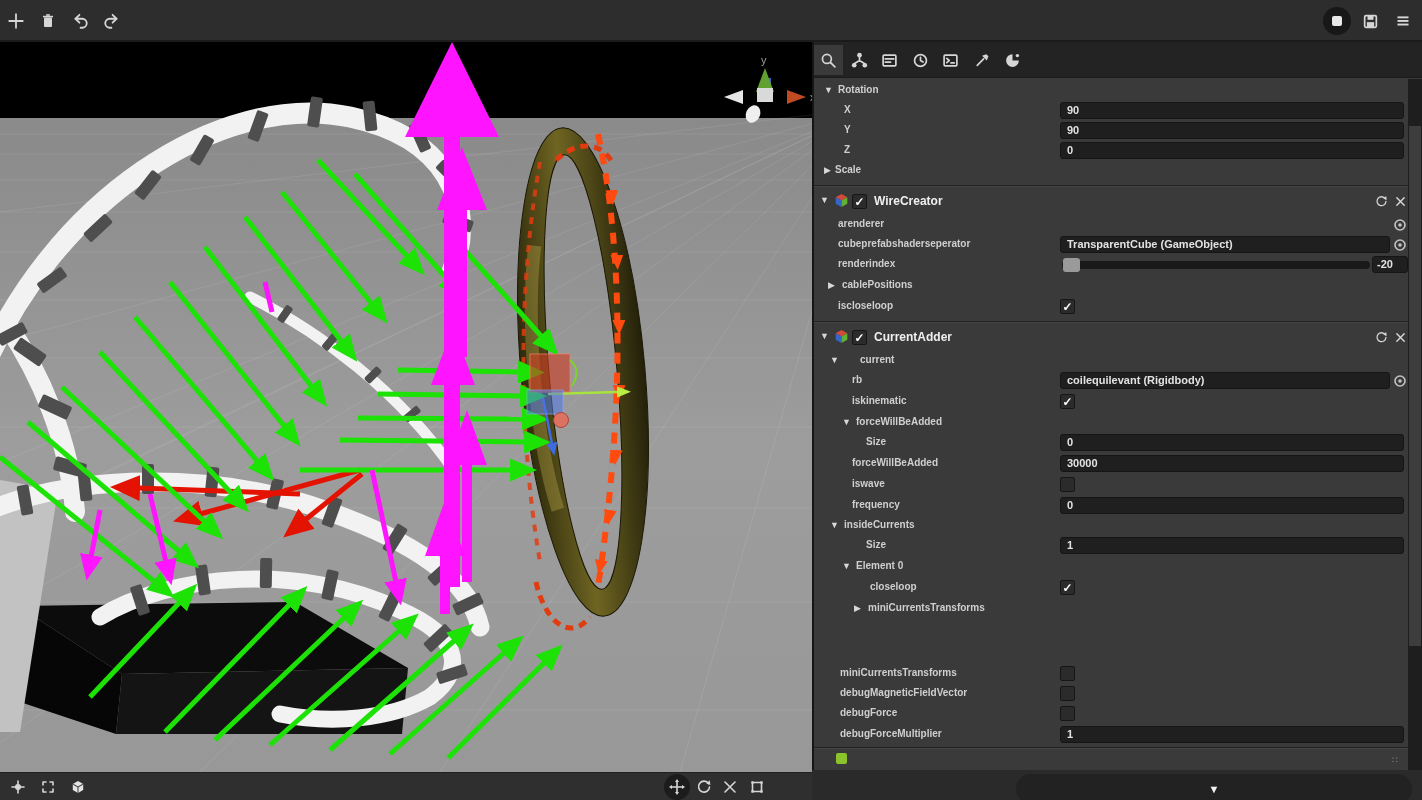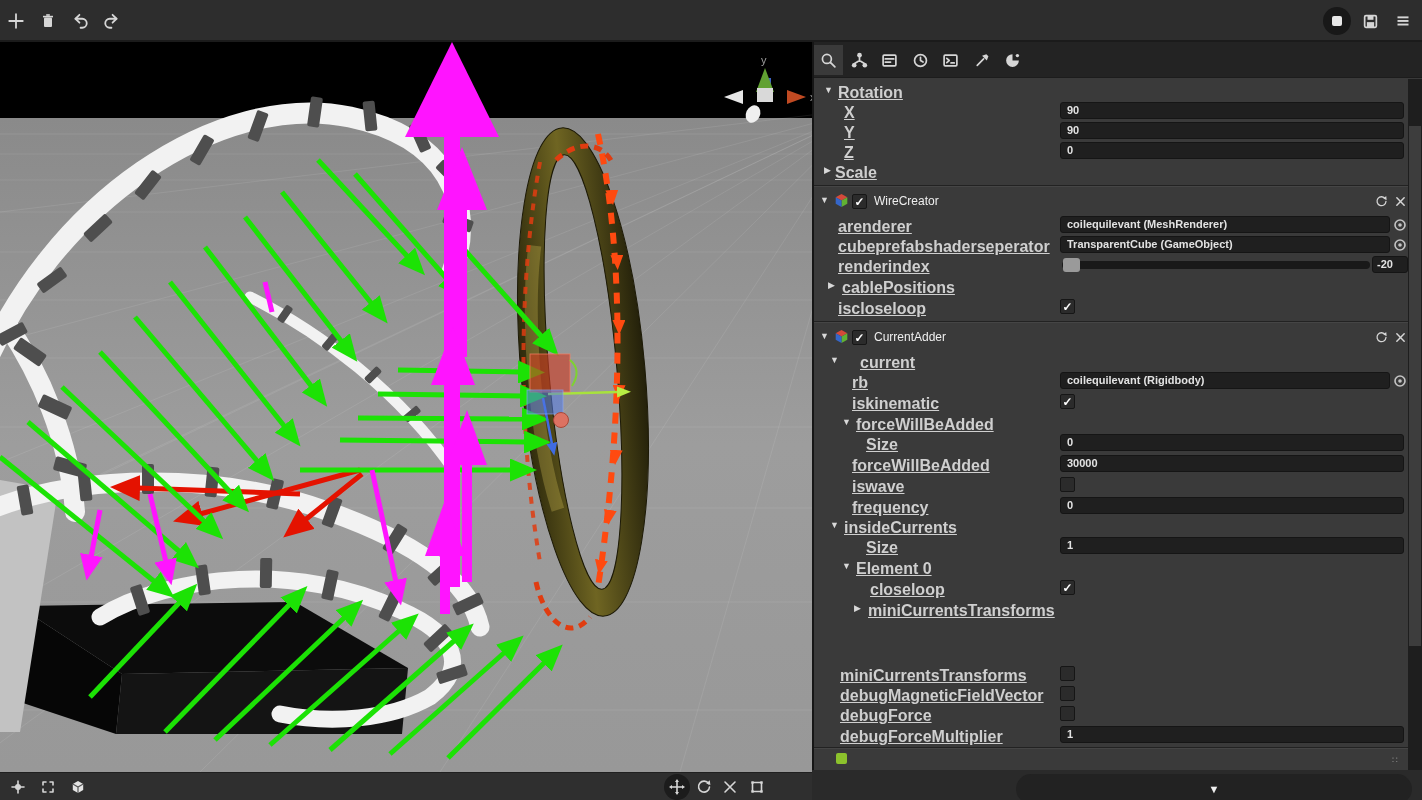--- a/index.html
+++ b/index.html
@@ -16,34 +16,34 @@
   .insbar{position:absolute;top:770px;left:812px;width:610px;height:30px;background:#2a2a2a;}
   .sbtn{position:absolute;top:2px;width:24px;height:24px;display:flex;align-items:center;justify-content:center;cursor:pointer;}
   .toolhl{position:absolute;top:1px;width:26px;height:26px;border-radius:50%;background:#1c1c1c;display:flex;align-items:center;justify-content:center;}
   
   .panel{position:absolute;top:42px;left:812px;width:610px;height:728px;background:#3a3a3a;border-left:2px solid #161616;box-sizing:border-box;}
   .tabs{position:absolute;top:0;left:0;right:0;height:36px;background:#232323;border-bottom:1px solid #1c1c1c;box-sizing:border-box;}
   .tab{position:absolute;top:3px;width:29px;height:30px;display:flex;align-items:center;justify-content:center;cursor:pointer;}
   .tab.active{background:#3a3a3a;}
   .content{position:absolute;top:37px;left:0;right:14px;bottom:0;}
   .prow{position:absolute;left:0;width:594px;height:20px;}
-  .lbl{position:absolute;top:3px;font-size:16px;font-weight:700;color:#cfcfcf;white-space:nowrap;text-decoration:underline;}
+  .lbl{position:absolute;top:3px;font-size:10px;font-weight:700;color:#cfcfcf;white-space:nowrap;}
   .fold{position:absolute;top:4px;font-size:9px;color:#d8d8d8;}
   .fold::before{content:"▼";}
   .fold.closed::before{content:"▶";}
   .fld{position:absolute;left:246px;top:1px;height:17px;width:344px;background:#1f1f1f;border:1px solid #151515;
        border-radius:3px;color:#e2e2e2;font-size:11px;font-weight:700;line-height:15px;padding:0 6px;box-sizing:border-box;white-space:nowrap;overflow:hidden;}
   .fld.obj{width:330px;}
   .cb{position:absolute;left:246px;top:2px;width:15px;height:15px;background:#2b2b2b;border:1px solid #161616;border-radius:2px;
       color:#fff;font-size:12px;font-weight:700;line-height:14px;text-align:center;box-sizing:border-box;}
   .cb.on::after{content:"✓";}
   .picker{position:absolute;left:579px;top:3px;}
   .sep{position:absolute;left:0;width:100%;height:2px;background:#222222;border-bottom:1px solid #454545;box-sizing:border-box;}
   .chead{position:absolute;left:0;width:594px;height:24px;}
-  .ctitle{position:absolute;top:5px;font-size:12px;font-weight:400;color:#efefef;}
+  .ctitle{position:absolute;top:5px;font-size:12px;font-weight:700;color:#efefef;}
   .hbtn{position:absolute;top:5px;width:15px;height:15px;display:flex;align-items:center;justify-content:center;cursor:pointer;}
   .cubeicon{position:absolute;left:20px;top:4px;}
   .hcb{left:38px;top:5px;}
   
   .sl-track{position:absolute;left:248px;top:6px;width:308px;height:8px;background:#191919;border-radius:4px;}
   .sl-handle{position:absolute;left:249px;top:3px;width:17px;height:14px;background:#9a9a9a;border-radius:3px;cursor:pointer;}
   .sl-val{position:absolute;left:558px;top:1px;width:36px;height:17px;background:#1f1f1f;border:1px solid #151515;border-radius:3px;
           color:#e2e2e2;font-size:11px;font-weight:700;line-height:15px;padding:0 4px;box-sizing:border-box;}
   
   .sbtrack{position:absolute;top:37px;right:0;width:14px;height:691px;background:#1e1e1e;}
@@ -449,21 +449,20 @@
         </div>
         <div class="hbtn" style="left:579px">
           <svg width="11" height="11" viewBox="0 0 12 12">
               <path class="icon-stroke" stroke-width="2" d="M2 2l8 8M10 2l-8 8"></path>
             </svg>
         </div>
       </div>
 
       <div class="prow" style="top:136px">
         <span class="lbl" style="left:24px">arenderer</span>
-        <div class="fld obj">coilequilevant (MeshRenderer)</div>
         <span class="picker">
           <svg width="14" height="14" viewBox="0 0 14 14">
               <circle cx="7" cy="7" r="5" fill="none" stroke="#c4c4c4" stroke-width="1.6"></circle>
               <circle cx="7" cy="7" r="1.8" fill="#c4c4c4"></circle>
             </svg>
         </span>
       </div>
       <div class="prow" style="top:156px">
         <span class="lbl" style="left:24px">cubeprefabshaderseperator</span>
         <div class="fld obj">TransparentCube (GameObject)</div>

